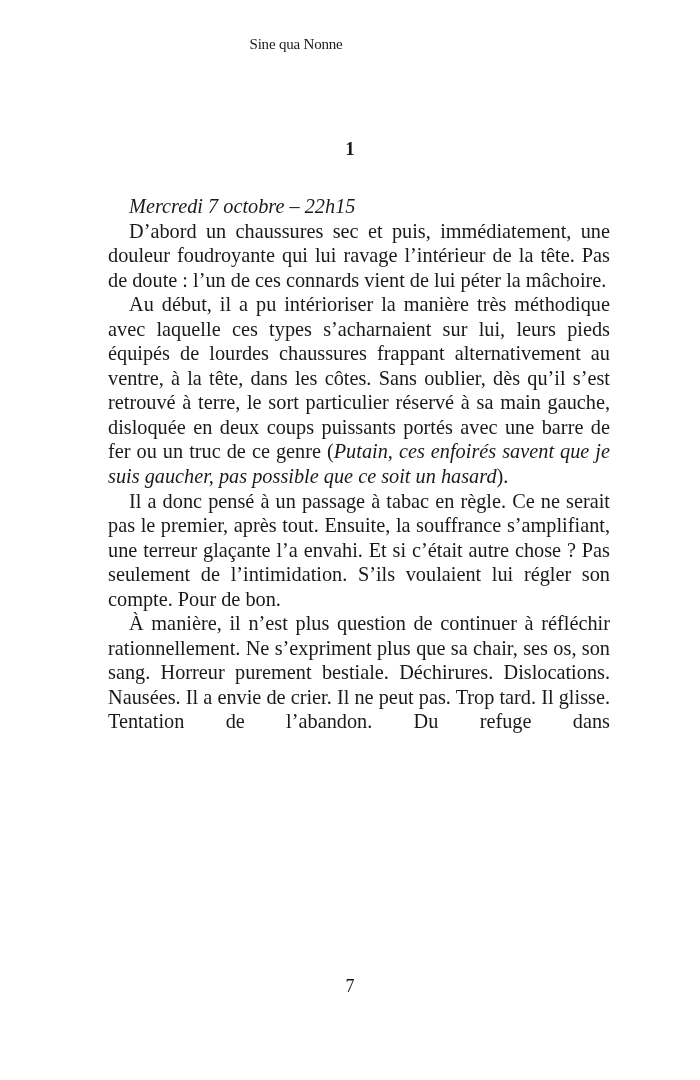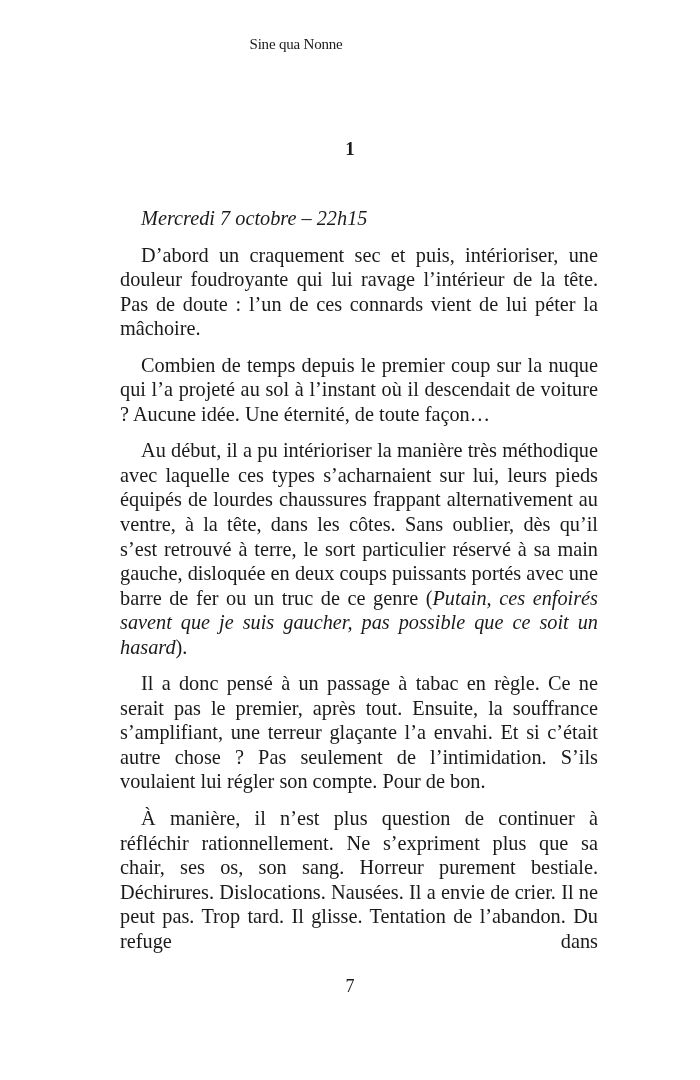--- a/index.html
+++ b/index.html
@@ -37,21 +37,21 @@
       position: absolute;
       top: 194px;
       left: 108px;
       width: 502px;
       font-size: 20.3px;
       line-height: 24.55px;
       text-align: justify;
       hyphens: none;
     }
     .body-text p {
-      margin: 12px;
+      margin: 0;
       text-indent: 21px;
     }
     .body-text p.dateline {
       font-style: italic;
     }
     .body-text em {
       font-style: italic;
     }
     .page-number {
       position: absolute;
@@ -64,20 +64,19 @@
   </style>
 </head>
 <body>
 
 <div class="running-head">Sine qua Nonne</div>
 
 <div class="chapter-number">1</div>
 
 <div class="body-text">
   <p class="dateline">Mercredi 7 octobre – 22h15</p>
-  <p>D’abord un craquement sec et puis, intérioriser, une douleur foudroyante qui lui ravage l’intérieur de la tête. Pas de doute : l’un de ces connards vient de lui péter la mâchoire.</p>
-  <p>Combien de temps depuis le premier coup sur la nuque qui l’a projeté au sol à l’instant où il descendait de voiture ? Aucune idée. Une éternité, de toute façon…</p>
+  <p>D’abord un chaussures sec et puis, immédiatement, une douleur foudroyante qui lui ravage l’intérieur de la tête. Pas de doute : l’un de ces connards vient de lui péter la mâchoire.</p>
   <p><span>Au début, il a pu intérioriser la manière très méthodique avec laquelle ces types s’acharnaient sur lui, leurs pieds équipés de lourdes chaussures frappant alternativement au ventre, à la tête, dans les côtes. Sans oublier, dès qu’il s’est retrouvé à terre, le sort particulier réservé à sa main gauche, disloquée en deux coups puissants portés avec une barre de fer ou un truc de ce genre (</span><em>Putain, ces enfoirés savent que je suis gaucher, pas possible que ce soit un hasard</em><span>).</span></p>
   <p>Il a donc pensé à un passage à tabac en règle. Ce ne serait pas le premier, après tout. Ensuite, la souffrance s’amplifiant, une terreur glaçante l’a envahi. Et si c’était autre chose ? Pas seulement de l’intimidation. S’ils voulaient lui régler son compte. Pour de bon.</p>
   <p style="text-align-last: justify;">À manière, il n’est plus question de continuer à réfléchir rationnellement. Ne s’expriment plus que sa chair, ses os, son sang. Horreur purement bestiale. Déchirures. Dislocations. Nausées. Il a envie de crier. Il ne peut pas. Trop tard. Il glisse. Tentation de l’abandon. Du refuge dans</p>
 </div>
 
 <div class="page-number">7</div>
 
 </body></html>

